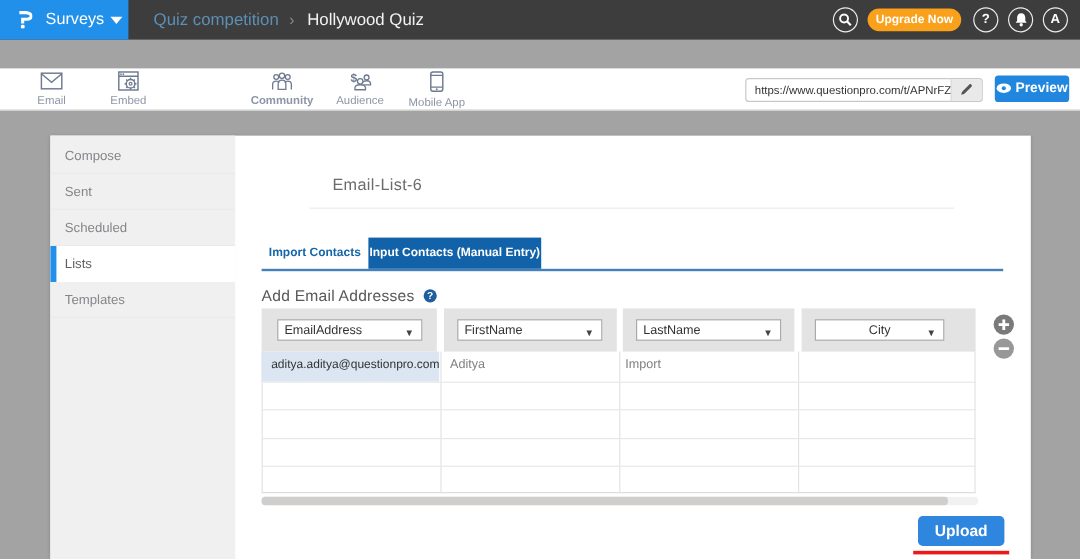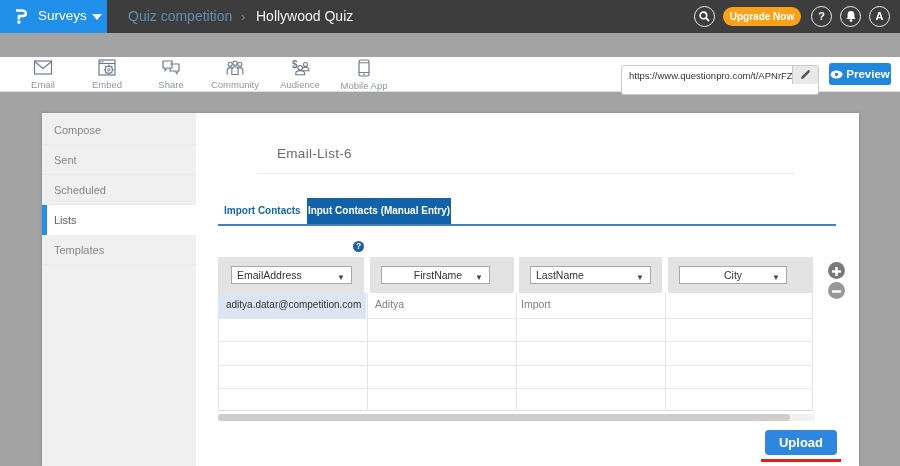--- a/index.html
+++ b/index.html
@@ -21,21 +21,21 @@
   
   #navrow { position:absolute; left:0; top:33px; width:900px; height:24px; background:#fff; border-bottom:1px solid #e4e4e4; }
   .navitem { position:absolute; top:7px; font-size:10.5px; color:#1e3c64; font-weight:bold; }
   #responses { position:absolute; right:11px; top:8px; font-size:9.5px; color:#2b5797; font-weight:bold; letter-spacing:-0.4px; }
 
   
   #toolbar { position:absolute; left:0; top:57px; width:900px; height:35px; background:#fff; border-bottom:1px solid #dedede; }
   .tool { position:absolute; top:2px; width:64px; text-align:center; }
   .tool svg { display:block; margin:0 auto; }
   .tool .lbl { font-size:9.5px; color:#8d96a6; margin-top:3px; }
-  #urlbox { position:absolute; left:621px; top:8px; width:198px; height:30px; background:#fff; border:1px solid #c9c9c9; border-radius:3px; }
+  #urlbox { position:absolute; left:621px; top:8px; width:198px; height:20px; background:#fff; border:1px solid #c9c9c9; border-radius:3px; }
   #urlbox .txt { position:absolute; left:7px; top:4px; font-size:9.5px; color:#333; white-space:nowrap; }
   #urlbox .pen { position:absolute; right:0; top:0; width:26px; height:18px; background:#e9e9e9; border-left:1px solid #c9c9c9; border-radius:0 3px 3px 0; text-align:center; }
   #previewbtn { position:absolute; left:829px; top:6px; width:62px; height:22px; background:#2186dd; border-radius:3px; color:#fff; font-size:11.5px; font-weight:bold; text-align:center; line-height:22px; }
 
   
   #card { position:absolute; left:42px; top:113px; width:817px; height:353px; background:#fff; box-shadow:0 0 3px rgba(0,0,0,0.18); }
   #sidebar { position:absolute; left:0; top:0; width:154px; height:353px; background:#f0f0f0; }
   .sitem { position:absolute; left:0; width:154px; height:30px; font-size:11px; color:#85868a; line-height:30px; padding-left:12px; border-bottom:1px solid #eaeaea; }
   .sitem.active { background:#fff; color:#606060; border-left:5px solid #2090ea; padding-left:7px; border-bottom:none; }
 
@@ -124,28 +124,21 @@
           <line x1="5.8" y1="10.8" x2="7.2" y2="10.8"></line>
             <line x1="14.4" y1="10.8" x2="15.8" y2="10.8"></line>
           <line x1="7.2" y1="7.2" x2="8.2" y2="8.2"></line>
             <line x1="13.4" y1="13.4" x2="14.4" y2="14.4"></line>
           <line x1="14.4" y1="7.2" x2="13.4" y2="8.2"></line>
             <line x1="8.2" y1="13.4" x2="7.2" y2="14.4"></line>
         </g>
       </svg>
       <div class="lbl">Embed</div>
     </div>
-    <div class="tool" style="left:139px;">
-      <svg width="20" height="17" viewBox="0 0 20 17">
-        <path d="M2 2 H11 V9 H6 L4 11.5 V9 H2 Z" fill="none" stroke="#6e7a8e" stroke-width="1.2"></path>
-        <path d="M9 5 H18 V12 H16 V14.5 L14 12 H9 V9" fill="none" stroke="#6e7a8e" stroke-width="1.2"></path>
-      </svg>
-      <div class="lbl">Share</div>
-    </div>
-    <div class="tool" style="left:203px;">
+    <div class="tool" style="left:203px;font-weight:bold;">
       <svg width="20" height="17" viewBox="0 0 20 17">
         <g fill="none" stroke="#6e7a8e" stroke-width="1.1">
           <circle cx="5.2" cy="5.2" r="2"></circle>
             <circle cx="10" cy="4.2" r="2.2"></circle>
             <circle cx="14.8" cy="5.2" r="2"></circle>
           <path d="M2.2 15.5 V11.5 C2.2 9.8 3.5 8.6 5.2 8.6 C6.3 8.6 7.2 9.1 7.7 9.9"></path>
           <path d="M17.8 15.5 V11.5 C17.8 9.8 16.5 8.6 14.8 8.6 C13.7 8.6 12.8 9.1 12.3 9.9"></path>
           <path d="M6.8 15.5 V10.9 C6.8 9.1 8.2 7.8 10 7.8 C11.8 7.8 13.2 9.1 13.2 10.9 V15.5 Z"></path>
         </g>
       </svg>
@@ -198,44 +191,45 @@
       <div class="sitem" style="top:122px;">Templates</div>
     </div>
 
     <div id="title">Email-List-6</div>
     <div id="titlerule"></div>
 
     <span id="tab1">Import Contacts</span>
     <span id="tab2">Input Contacts (Manual Entry)</span>
     <div id="tabline"></div>
 
+    <span id="addlbl">Add Email Addresses</span>
     <span id="qhelp">?</span>
 
     <div id="thead">
       <div class="hcell" style="left:0; width:146px;"></div>
       <div class="hcell" style="left:152px; width:143.5px;"></div>
       <div class="hcell" style="left:301px; width:142.5px;"></div>
       <div class="hcell" style="left:449.5px; width:145.5px;"></div>
       <div class="sel" style="left:13px; width:121px;">EmailAddress<span class="car">▼</span></div>
-      <div class="sel" style="left:163px; width:109px;text-align:center;">FirstName<span class="car">▼</span></div>
+      <div class="sel" style="left:163px; width:121px;">FirstName<span class="car">▼</span></div>
       <div class="sel" style="left:312px; width:121px;">LastName<span class="car">▼</span></div>
       <div class="sel" style="left:461px; width:108px;padding-left:44px;">City<span class="car">▼</span></div>
     </div>
 
     <div id="tbody">
       <div class="vline" style="left:0;"></div>
       <div class="vline" style="left:594px;"></div>
       <div class="vline" style="left:148.5px;"></div>
       <div class="vline" style="left:297.5px;"></div>
       <div class="vline" style="left:446.5px;"></div>
       <div class="rline" style="top:24.5px;"></div>
       <div class="rline" style="top:48px;"></div>
       <div class="rline" style="top:71.5px;"></div>
       <div class="rline" style="top:95px;"></div>
-      <div id="cell1">aditya.datar@competition.com</div>
+      <div id="cell1">aditya.aditya@questionpro.com</div>
       <span class="rtxt" style="left:157px;">Aditya</span>
       <span class="rtxt" style="left:303px;">Import</span>
     </div>
 
     <div id="hscroll">
         <div id="hthumb"></div>
       </div>
 
     <div id="plusbtn">
       <svg width="9" height="9" viewBox="0 0 9 9" style="margin-top:4px;">

